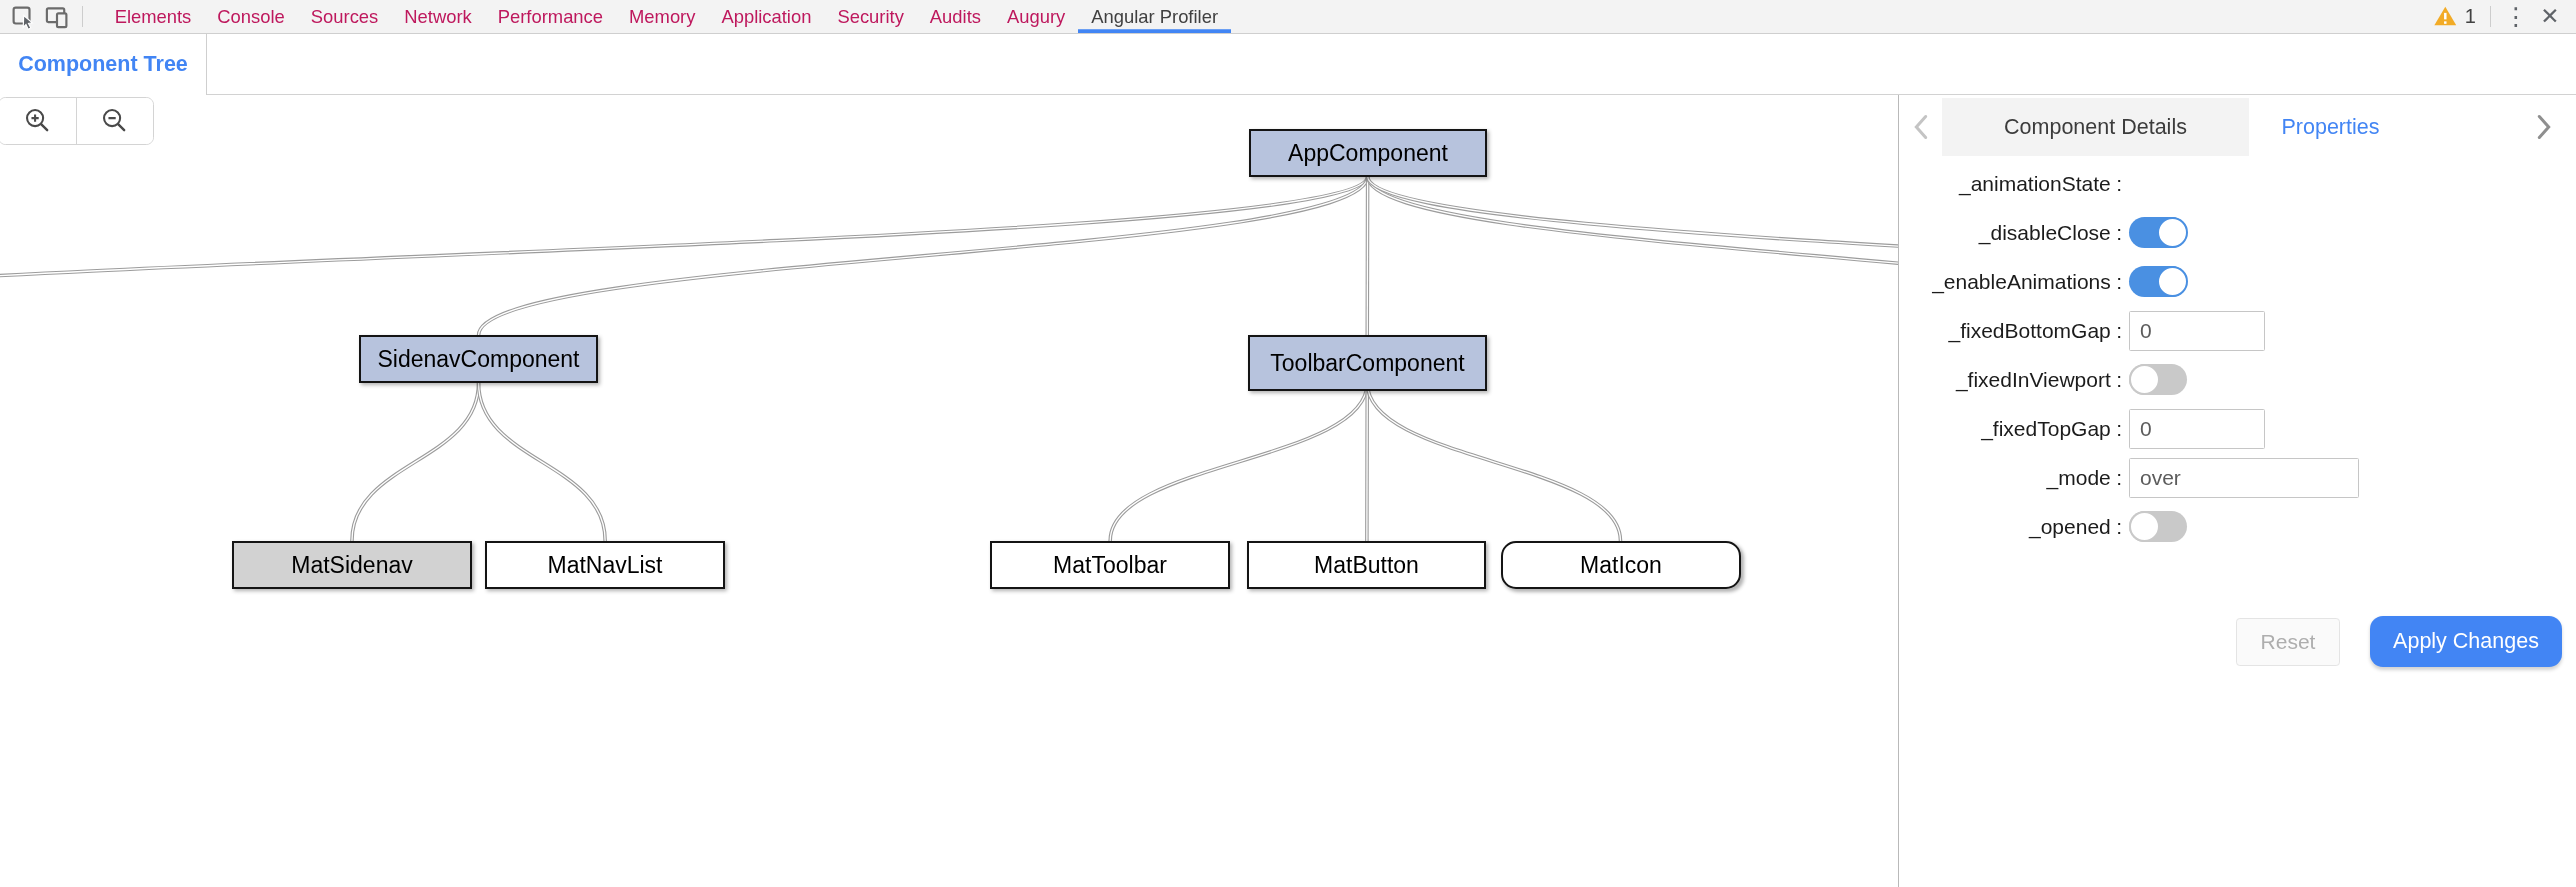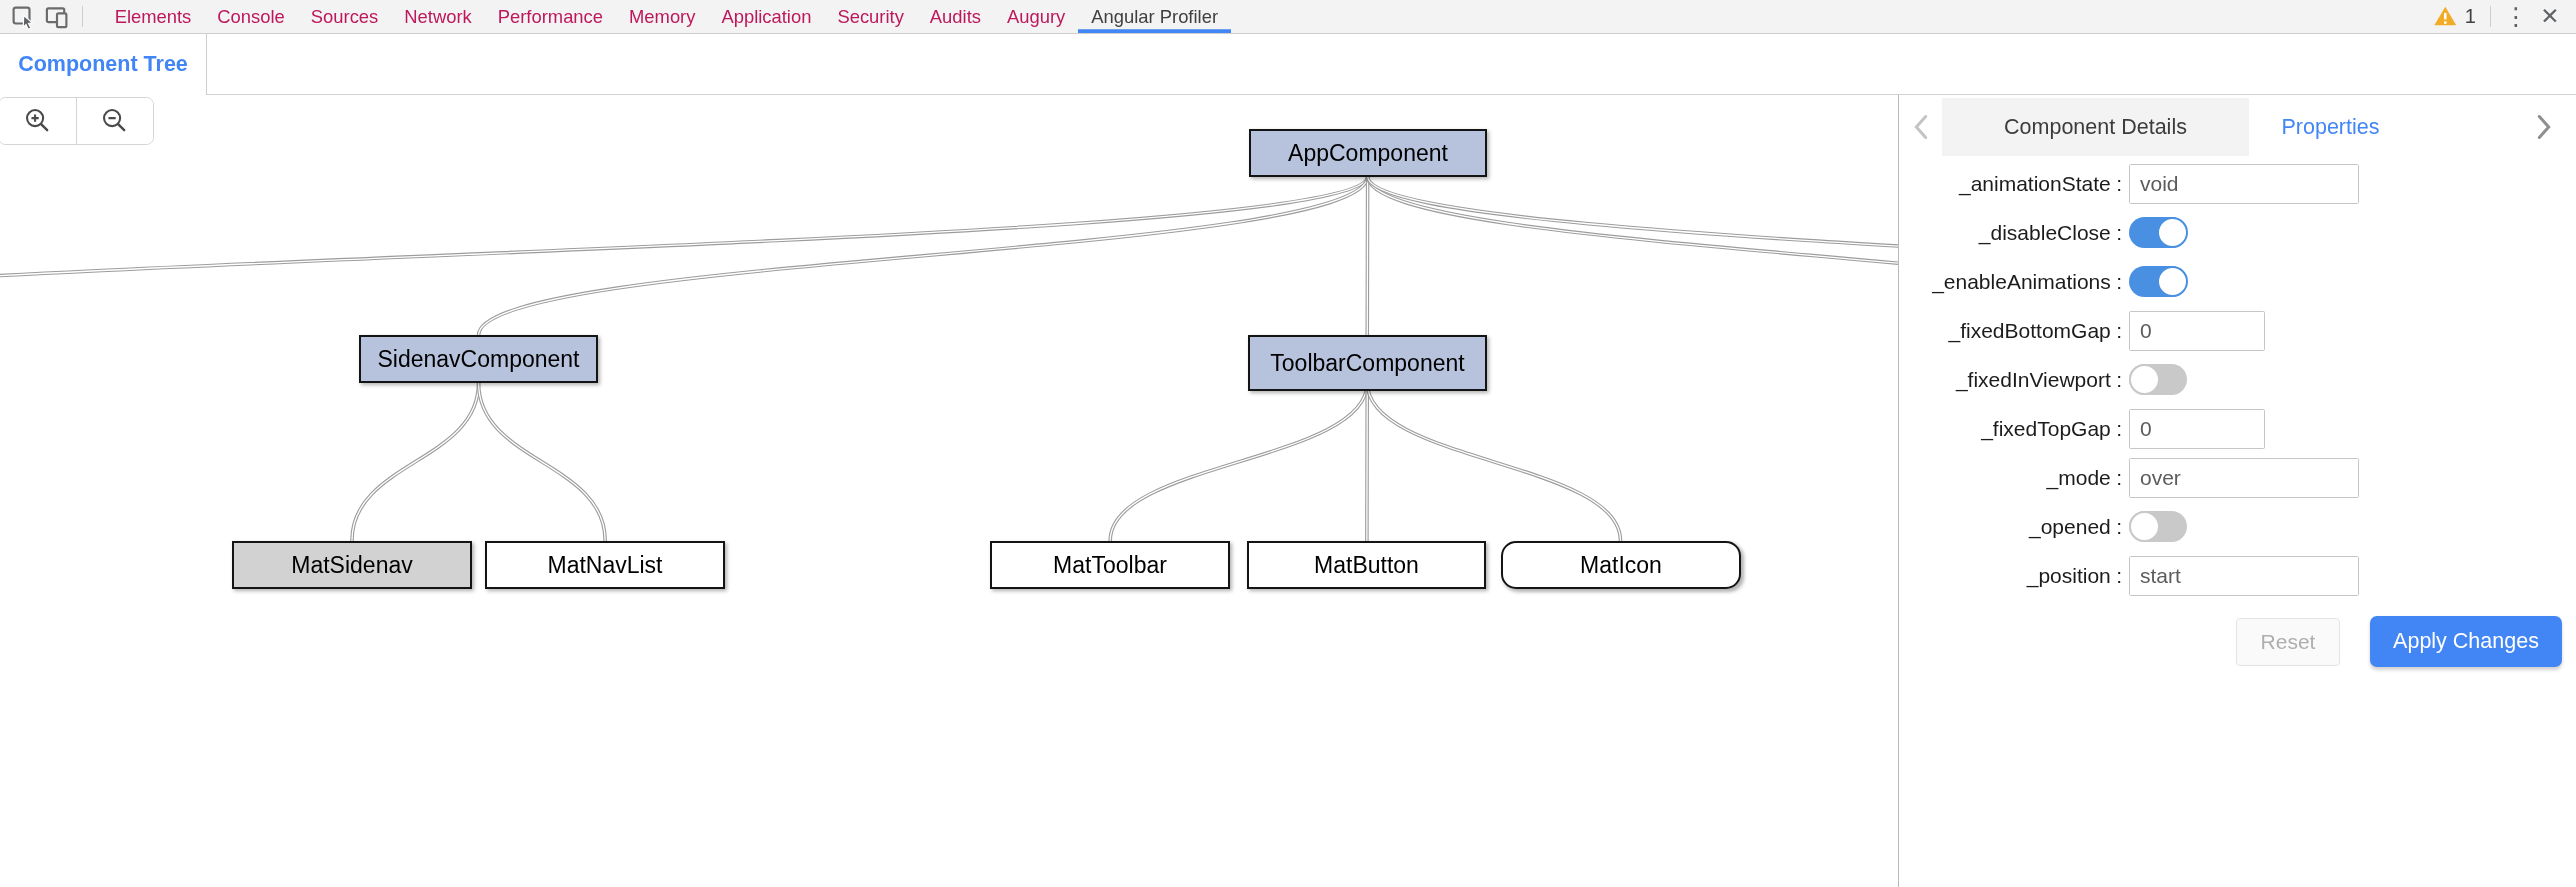--- a/index.html
+++ b/index.html
@@ -90,21 +90,21 @@
   .toggle.on  .knob { left:28px; border:2.3px solid #4a90e2; }
   .toggle.off .knob { left:0; border:2.3px solid #c9c9c9; }
 
   .btn-reset {
     position:absolute; left:337px; top:523px; width:104px; height:48px;
     background:#fafafa; border:1.5px solid #e4e4e4; border-radius:3.8px;
     color:#aeaeae; font-size:21px; display:flex; align-items:center; justify-content:center;
   }
   .btn-apply {
     position:absolute; left:471px; top:521px; width:192px; height:51px;
-    background:#4285f4; border:none; border-radius:7px; color:#fff; font-size:21.5px;
+    background:#4285f4; border:none; border-radius:13px; color:#fff; font-size:21.5px;
     display:flex; align-items:center; justify-content:center;
     box-shadow:0 2.3px 3.8px rgba(0,0,0,0.18);
   }
 </style>
 </head>
 <body>
 
 <div id="root">
 
   <div class="dt-bar">
@@ -219,23 +219,20 @@
         </div>
       <div class="pchev right">
         <svg width="20" height="28" viewBox="0 0 16 24">
             <path d="M4 3 L12 12 L4 21" fill="none" stroke="#8f8f8f" stroke-width="2.6" stroke-linecap="round"></path>
           </svg>
       </div>
     </div>
     <div class="props">
         <div class="prop-row">
           <div class="prop-label-box"><span>_animationState</span><span class="prop-colon">:</span></div>
-          <div class="prop-control">
-            <input type="text" class="prop-input wide" value="void" style="">
-          </div>
         </div>
         <div class="prop-row">
           <div class="prop-label-box"><span>_disableClose</span><span class="prop-colon">:</span></div>
           <div class="prop-control">
             <div class="toggle on">
               <span class="knob"></span>
             </div>
           </div>
         </div>
         <div class="prop-row">
@@ -271,26 +268,20 @@
           <div class="prop-control">
             <input type="text" class="prop-input wide" value="over" style="">
           </div>
         </div>
         <div class="prop-row">
           <div class="prop-label-box"><span>_opened</span><span class="prop-colon">:</span></div>
           <div class="prop-control">
             <div class="toggle off">
               <span class="knob"></span>
             </div>
-          </div>
-        </div>
-        <div class="prop-row">
-          <div class="prop-label-box"><span>_position</span><span class="prop-colon">:</span></div>
-          <div class="prop-control">
-            <input type="text" class="prop-input wide" value="start" style="">
           </div>
         </div>
       </div>
     <div class="btn-reset">Reset</div>
     <div class="btn-apply">Apply Changes</div>
   </div>
 
 </div>
 
 

